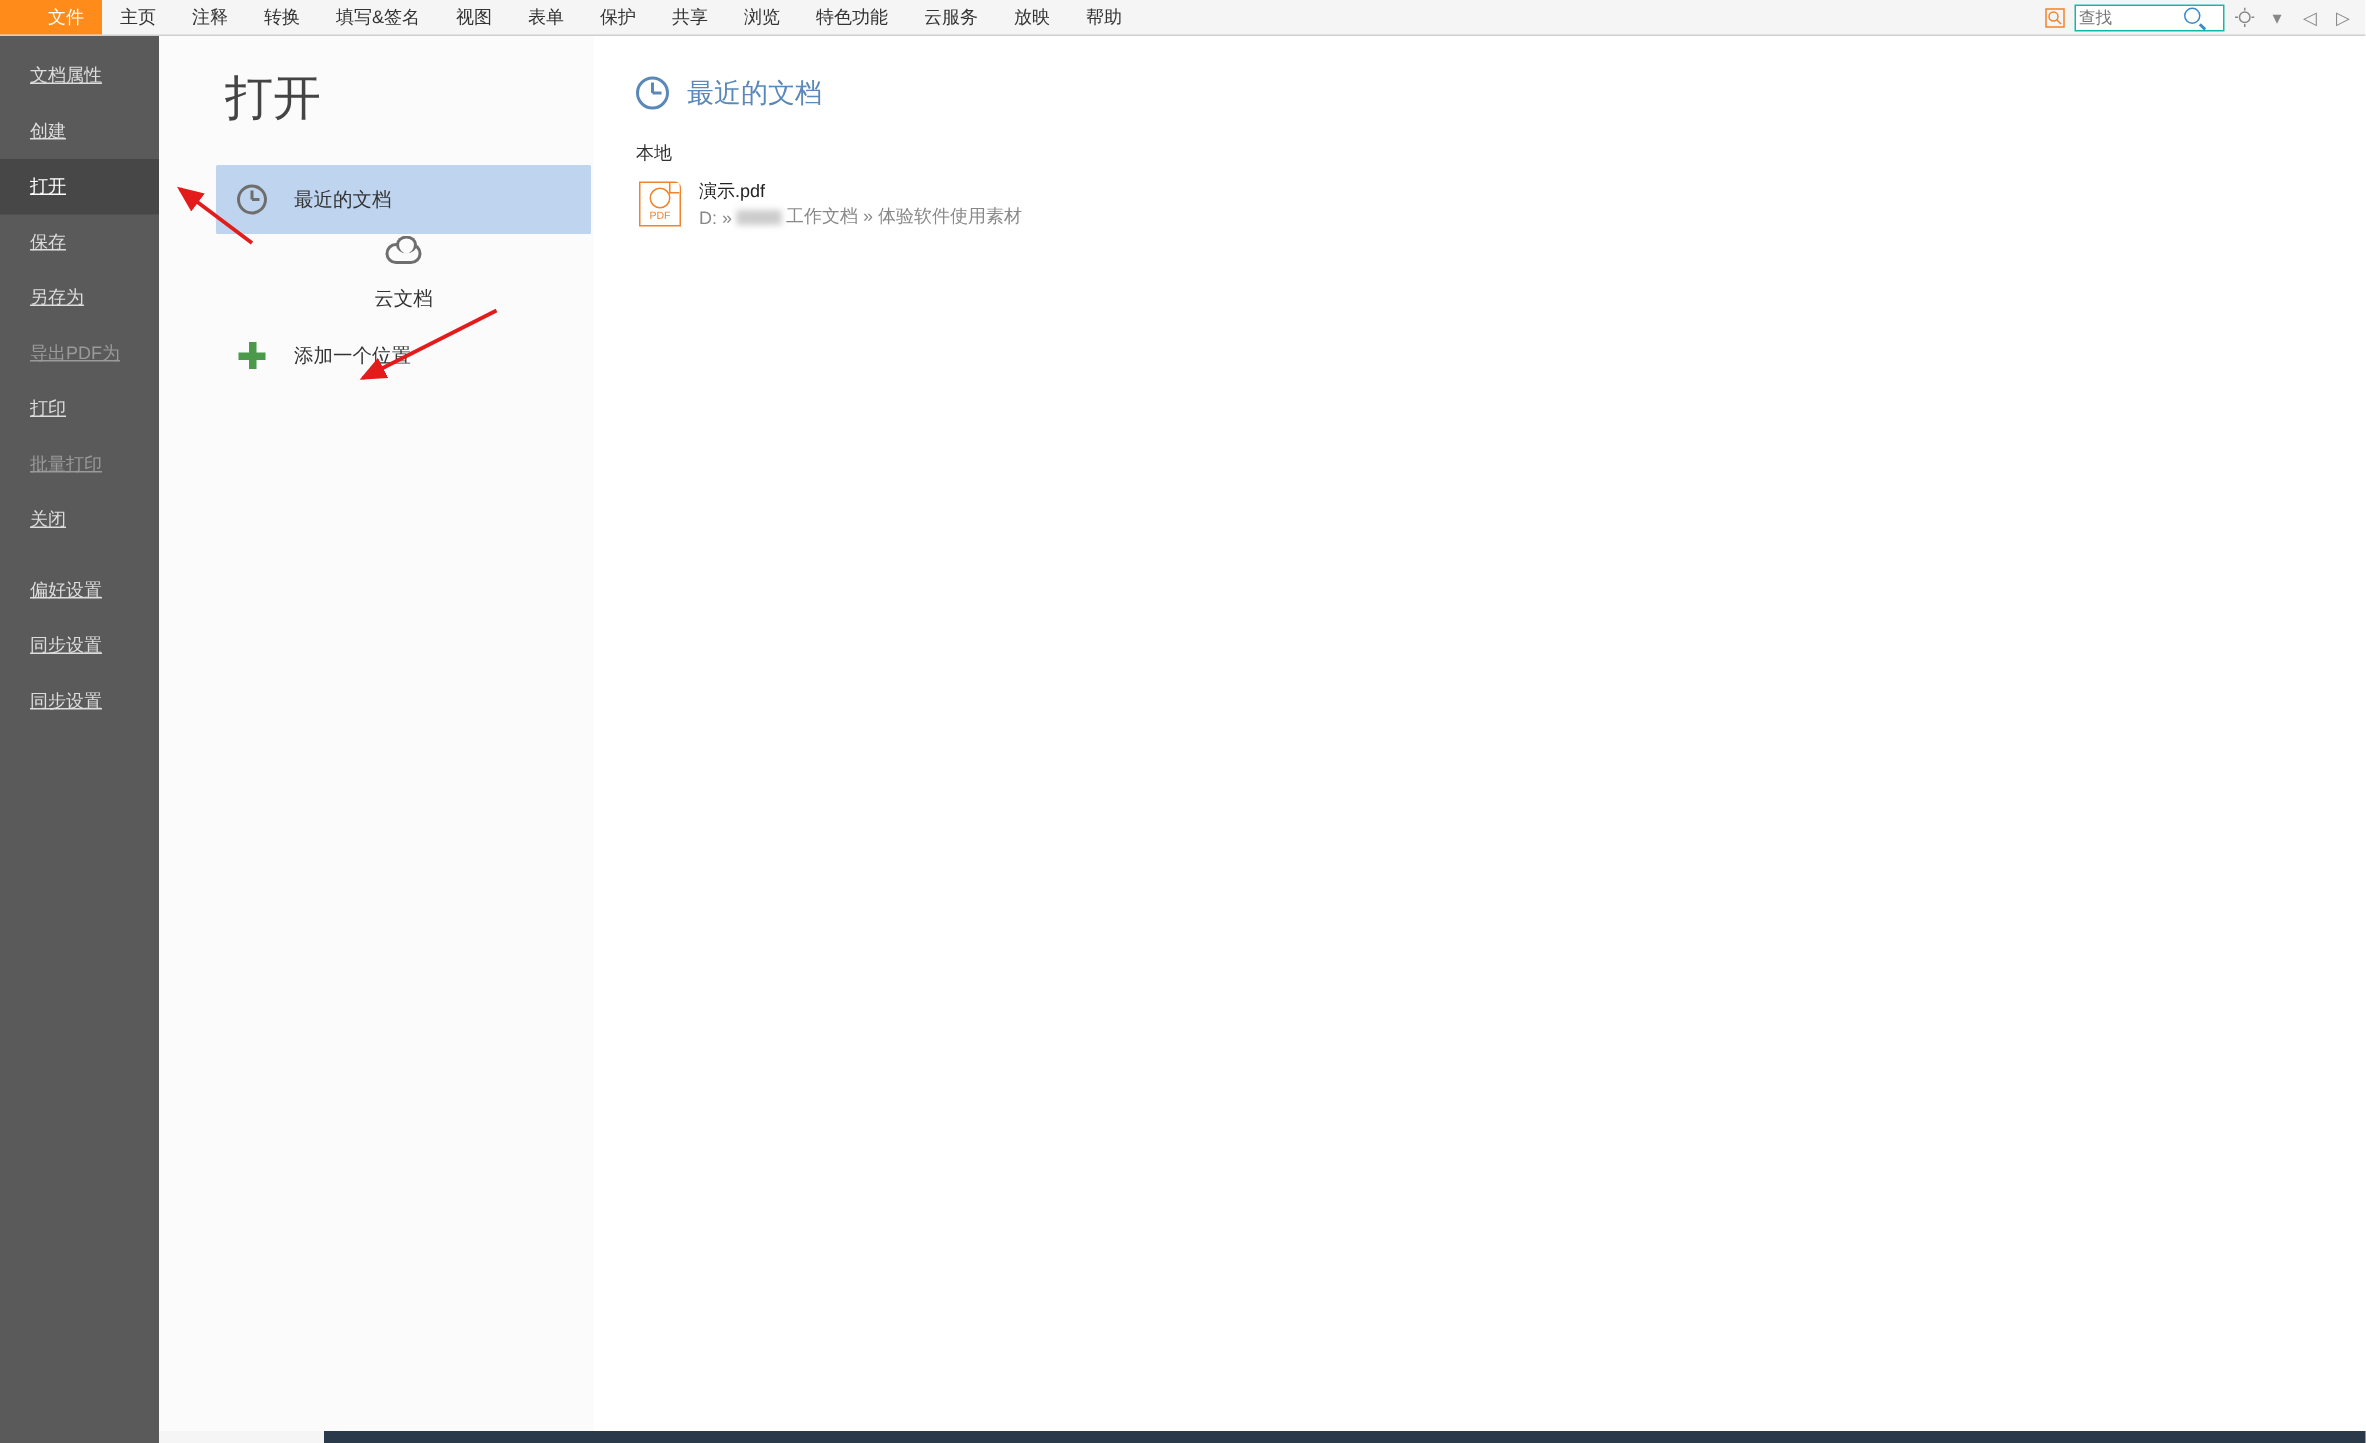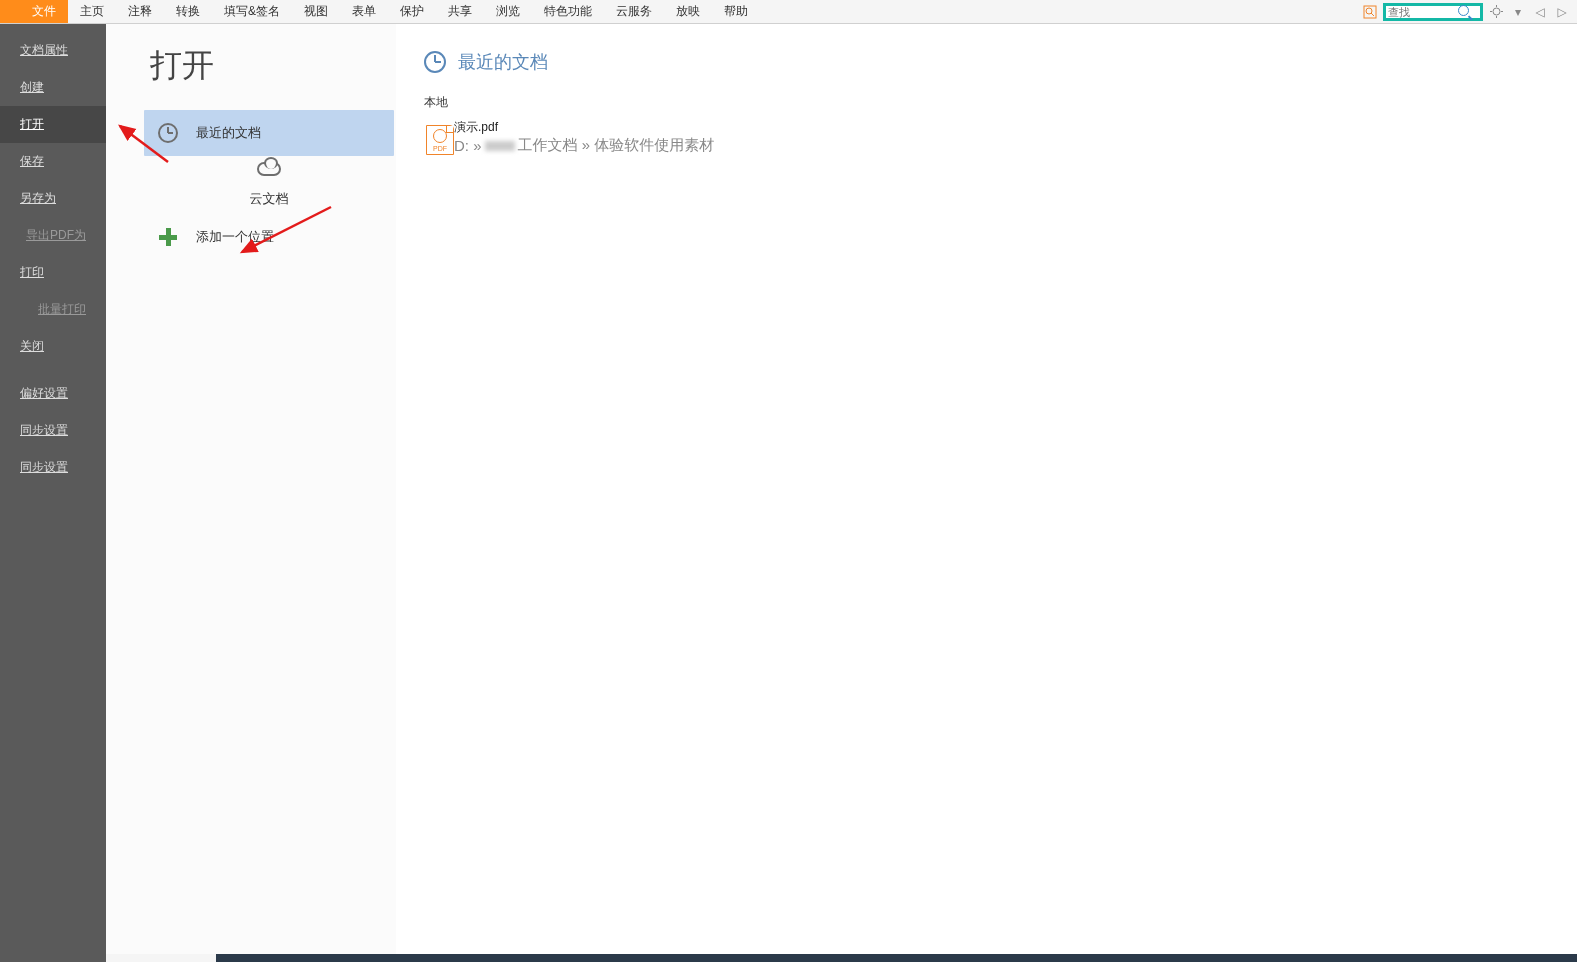--- a/index.html
+++ b/index.html
@@ -29,21 +29,21 @@
 .menubar .spacer { flex: 1; }
 .menubar .right {
   display: flex;
   align-items: center;
   gap: 4px;
   padding-right: 6px;
 }
 .searchbox {
   display: flex;
   align-items: center;
-  border: 3px solid #14b8a6;
+  border: 1px solid #14b8a6;
   background: #fff;
   height: 18px;
   width: 100px;
 }
 .searchbox input {
   border: none;
   outline: none;
   font-size: 11px;
   width: 70px;
   padding: 0 2px;
@@ -84,21 +84,20 @@
   cursor: pointer;
   white-space: nowrap;
   text-decoration: underline;
 }
 .sidebar-left .item.selected {
   background: #474747;
   color: #fff;
 }
 .sidebar-left .item.disabled {
   color: #9a9a9a;
-  text-align: right;
 }
 .sidebar-left .gap {
   height: 10px;
 }
 
 
 .col-mid {
   width: 290px;
   background: #fbfbfb;
   padding: 20px 2px 0 38px;
@@ -157,23 +156,24 @@
   background: #5a88b8;
   top: 50%; left: 50%;
 }
 .clock-big::before { width: 2px; height: 7px; transform: translate(-50%,-100%); }
 .clock-big::after  { width: 6px; height: 2px; transform: translate(0,-50%); }
 
 .group-label { font-size: 12px; color: #333; margin-bottom: 4px; }
 
 .doc-row {
   display: flex;
+  gap: 12px;
   padding: 4px 2px;
   cursor: pointer;
-  align-items: flex-end;
+  align-items: center;
 }
 .doc-icon {
   width: 28px; height: 30px;
   border: 1px solid #f0842a;
   display: flex; flex-direction: column;
   align-items: center; justify-content: flex-end;
   font-size: 7px; color: #f0842a;
   position: relative; padding-bottom: 2px;
   border-top-right-radius: 4px;
 }
@@ -181,21 +181,21 @@
   content:''; position:absolute; top:3px; left:6px;
   width:12px; height:12px; border:1px solid #f0842a; border-radius:50%;
 }
 .doc-icon::after {
   content:''; position:absolute; top:0; right:0;
   width:6px; height:6px; background:#fff;
   border-left:1px solid #f0842a; border-bottom:1px solid #f0842a;
 }
 .doc-info { font-size: 12px; }
 .doc-title { color: #222; }
-.doc-path { color: #888; font-size: 15px; display: flex; align-items: center; gap: 3px; }
+.doc-path { color: #888; font-size: 12px; display: flex; align-items: center; gap: 3px; }
 .doc-path .blur { filter: blur(2px); background:#ccc; display:inline-block; width:30px; height:10px; }
 
 
 .arrow1 { position:absolute; left:10px; top:98px; pointer-events:none; }
 .arrow2 { position:absolute; left:130px; top:178px; pointer-events:none; }
 
 
 .clock-small {
   width: 20px; height: 20px;
   border: 2px solid #6e6e6e;

